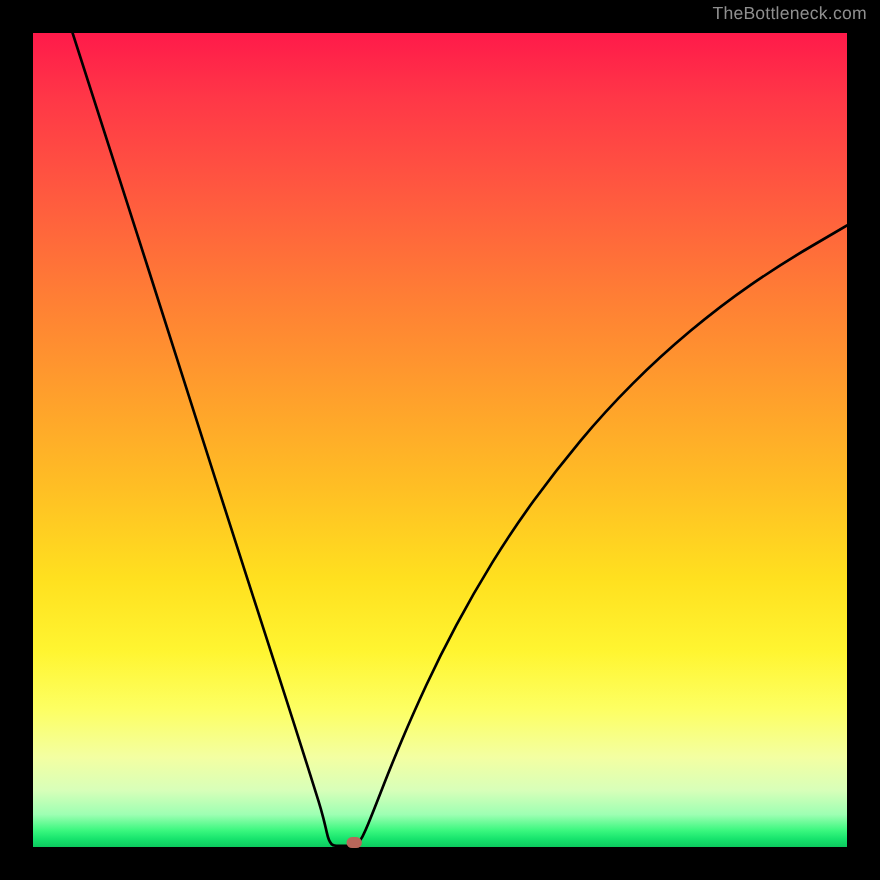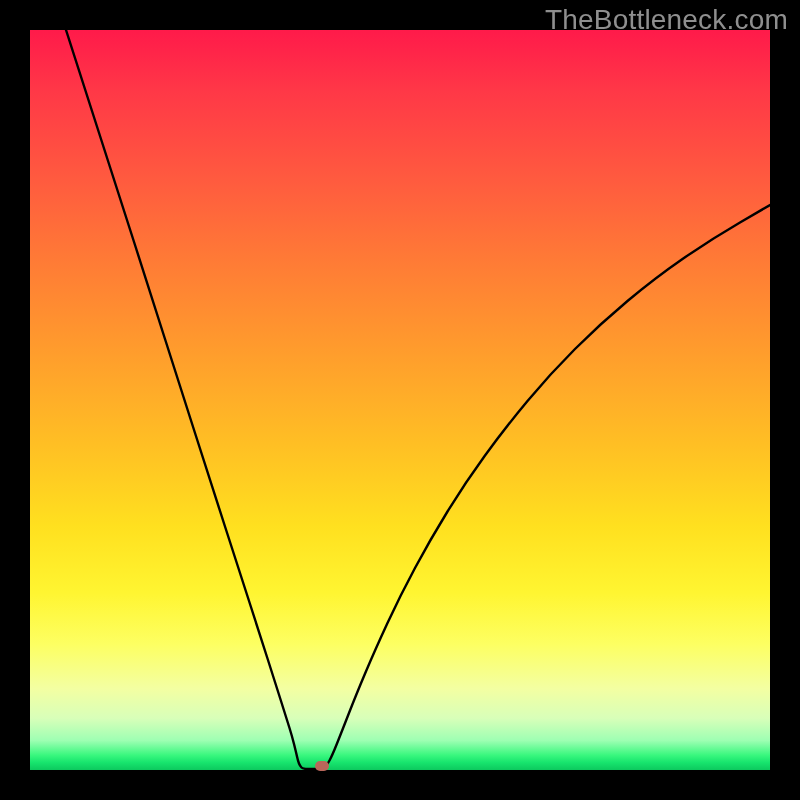--- a/index.html
+++ b/index.html
@@ -54,21 +54,21 @@
     width: 14px;
     height: 10px;
     border-radius: 5px;
     background: #b8665a;
   }
   .watermark {
     position: absolute;
     top: 4px;
     right: 12px;
     color: #8f8f8f;
-    font-size: 28px;
+    font-size: 16px;
     letter-spacing: 0.2px;
     font-weight: 500;
     user-select: none;
   }
 </style>
 </head>
 <body>
 
 <div class="frame">
   <div class="watermark">TheBottleneck.com</div>

